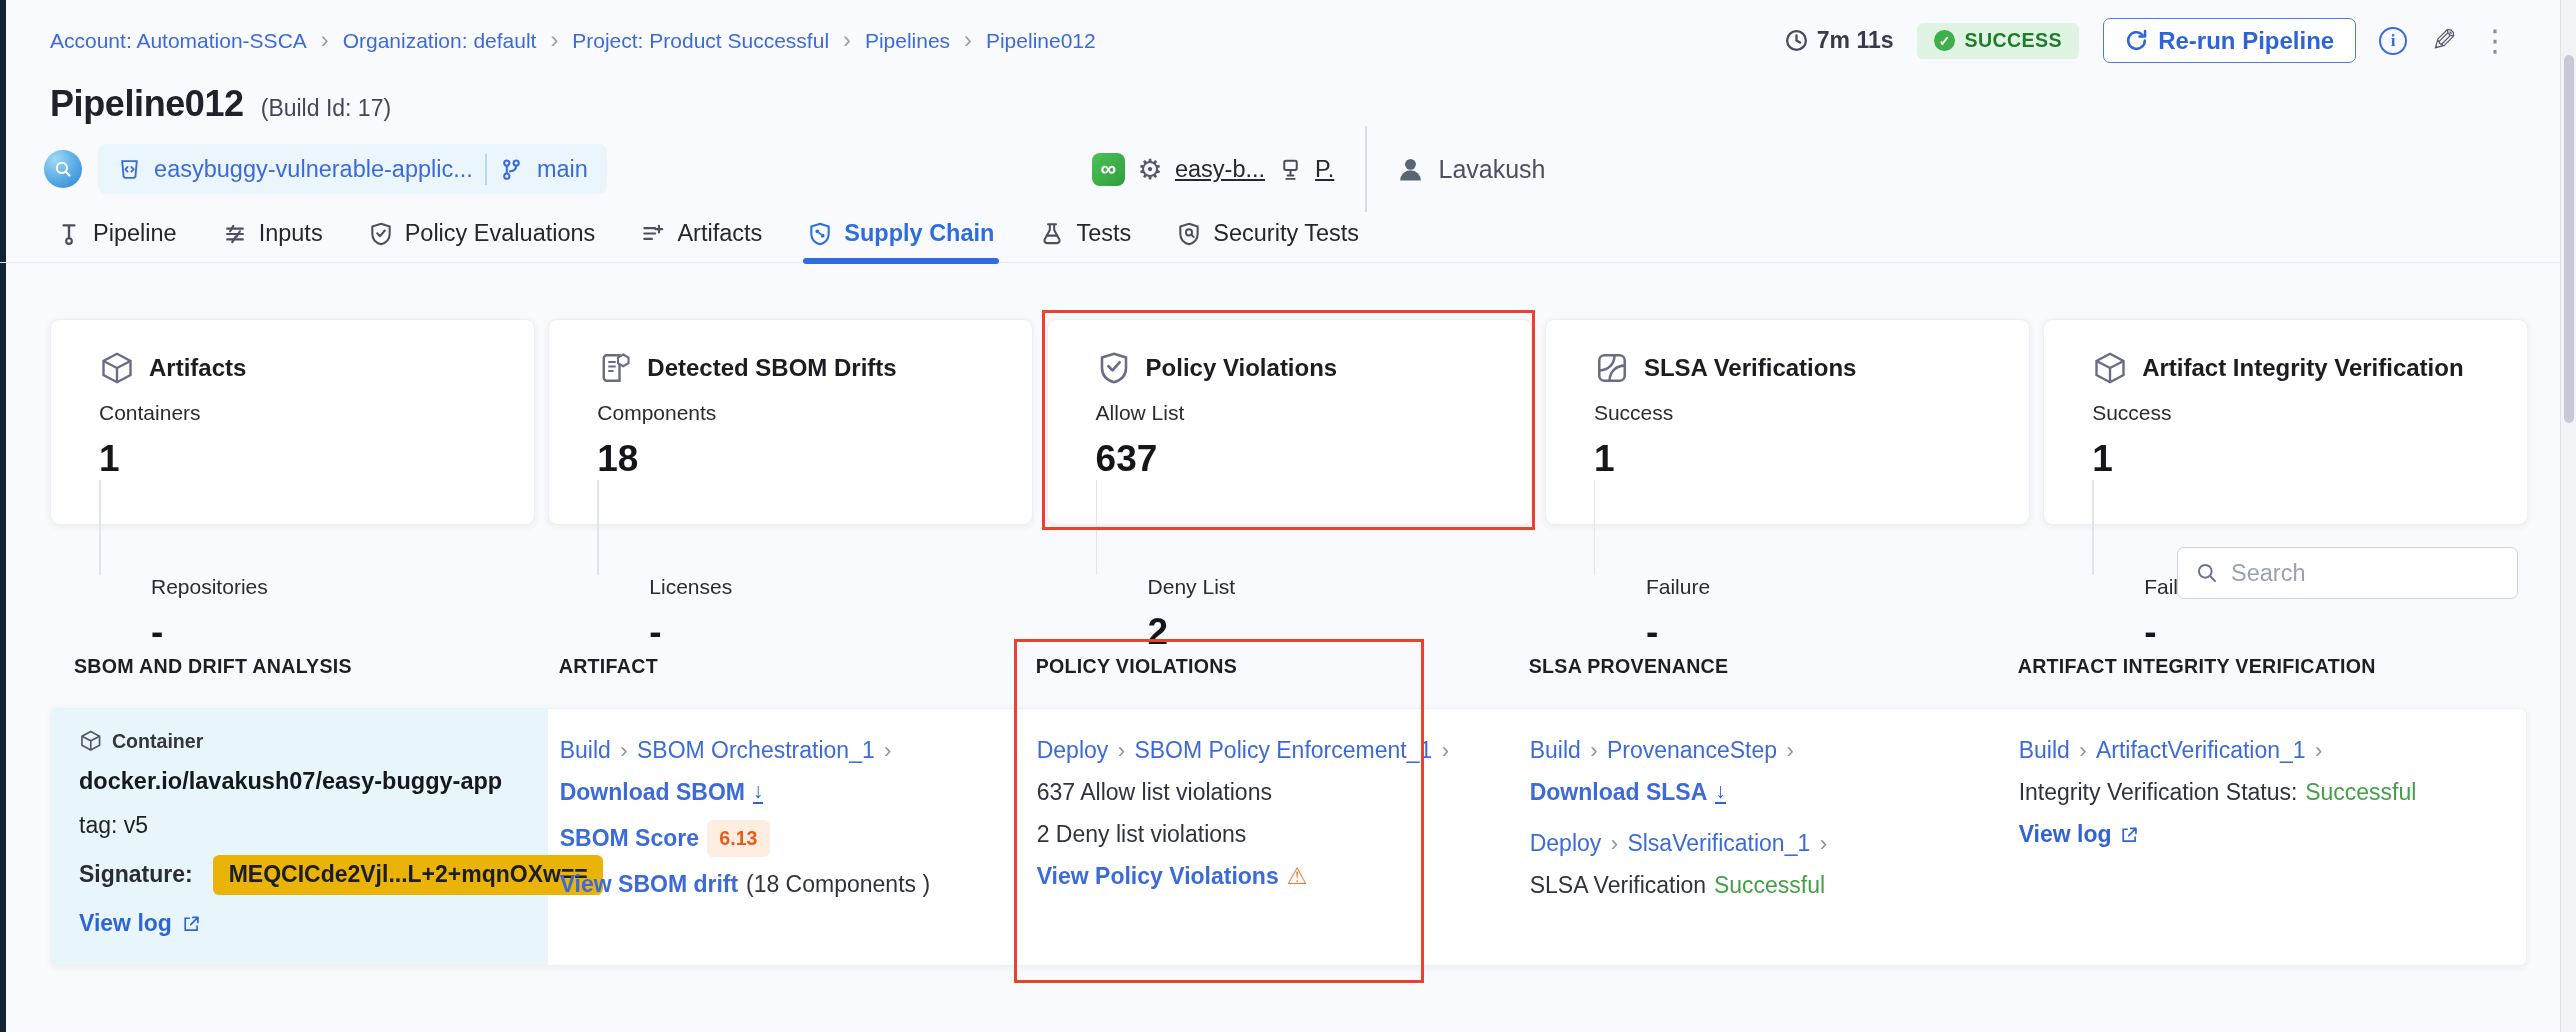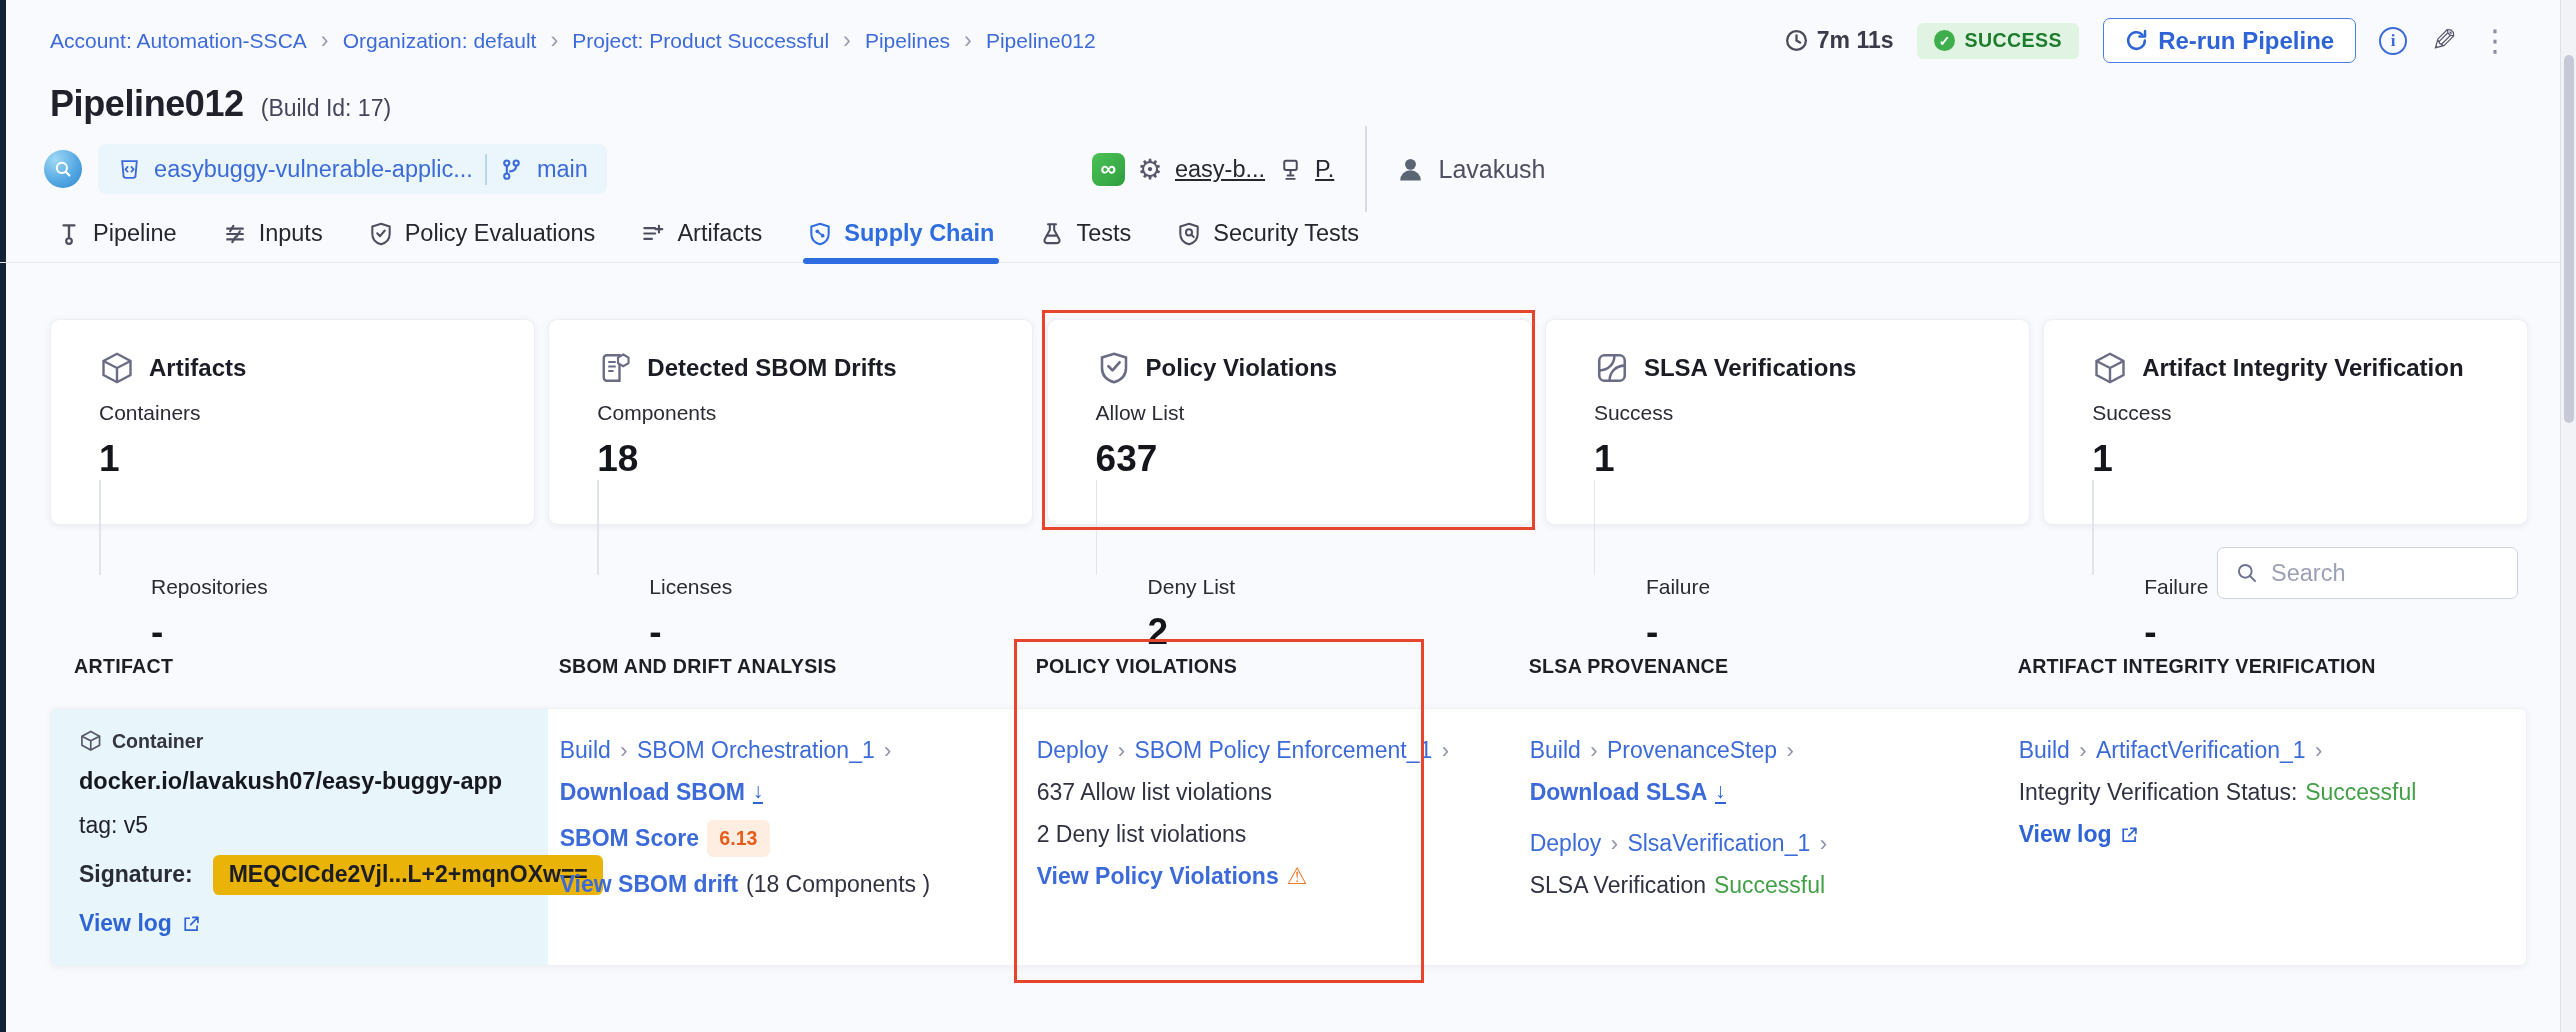--- a/index.html
+++ b/index.html
@@ -74,21 +74,21 @@
   .card .col{width:158px;}
   .card .col.right{padding-left:52px;width:auto;}
   .card .divider{width:1.6px;height:95px;background:#e2e4ec;}
   .card .lbl{font-size:21px;color:#2a2b33;}
   .card .val{font-size:37px;font-weight:700;color:#15161c;margin-top:12.5px;}
   
   .select{position:absolute;left:50px;top:547px;width:217px;height:52px;border:1.6px solid #d8dbe9;border-radius:7px;background:#fff;display:flex;align-items:center;justify-content:space-between;padding:0 17px 0 20.3px;cursor:pointer;}
   .select .sl{font-size:23px;color:#23242c;font-weight:500;}
   .select .chev-d{color:#7d80a0;font-size:20.3px;transform:scaleY(.8);}
   .select .chev-d::before{content:"⌄";}
-  .search{position:absolute;right:58px;top:547px;width:301px;height:52px;border:1.6px solid #ced2e2;border-radius:7px;background:#fff;display:flex;align-items:center;gap:12.5px;padding:0 17px;}
+  .search{position:absolute;right:58px;top:547px;width:341px;height:52px;border:1.6px solid #ced2e2;border-radius:7px;background:#fff;display:flex;align-items:center;gap:12.5px;padding:0 17px;}
   .search svg{width:23.5px;height:23.5px;color:#6f7390;flex:none;}
   .search input{border:none;outline:none;font-size:23.5px;color:#23242c;width:100%;background:transparent;font-family:inherit;}
   .search input::placeholder{color:#9ca0b5;}
   
   .thead{position:absolute;left:50px;top:655px;width:2477px;display:grid;grid-template-columns:497px 477px 493px 489px 522px;}
   .thead .th{font-size:19.6px;font-weight:700;color:#1d1e26;letter-spacing:0.3px;padding-left:11.7px;}
   .thead .th:first-child{padding-left:24px;}
   .trow{position:absolute;left:50px;top:708px;width:2477px;height:258px;background:#fff;border:0.8px solid #eef0f6;border-radius:7px;box-shadow:0 1.6px 6.3px rgba(40,50,90,.06);display:grid;grid-template-columns:497px 477px 493px 489px 520px;overflow:hidden;}
   .cell{padding:26.6px 15.6px 0 11.7px;font-size:23px;color:var(--ink2);}
   .cell .line{display:flex;align-items:center;gap:7.8px;margin-bottom:13.3px;line-height:29px;white-space:nowrap;}
@@ -374,22 +374,22 @@
 
   <div class="search">
     <svg viewBox="0 0 24 24">
         <circle cx="10.5" cy="10.5" r="6.5" fill="none" stroke="currentColor" stroke-width="2"></circle>
         <path d="m15.6 15.6 4.9 4.9" stroke="currentColor" stroke-width="2" stroke-linecap="round"></path>
       </svg>
     <input type="text" placeholder="Search" style="">
   </div>
 
   <div class="thead">
+    <div class="th">SBOM AND DRIFT ANALYSIS</div>
     <div class="th">ARTIFACT</div>
-    <div class="th">SBOM AND DRIFT ANALYSIS</div>
     <div class="th">POLICY VIOLATIONS</div>
     <div class="th">SLSA PROVENANCE</div>
     <div class="th">ARTIFACT INTEGRITY VERIFICATION</div>
   </div>
 
   <div class="trow">
     <div class="cell artifact-cell">
       <div class="chip">
         <svg viewBox="0 0 24 24">
             <path d="M12 2.5 21 7.3v9.4L12 21.5 3 16.7V7.3z" fill="none" stroke="currentColor" stroke-width="1.7"></path>

